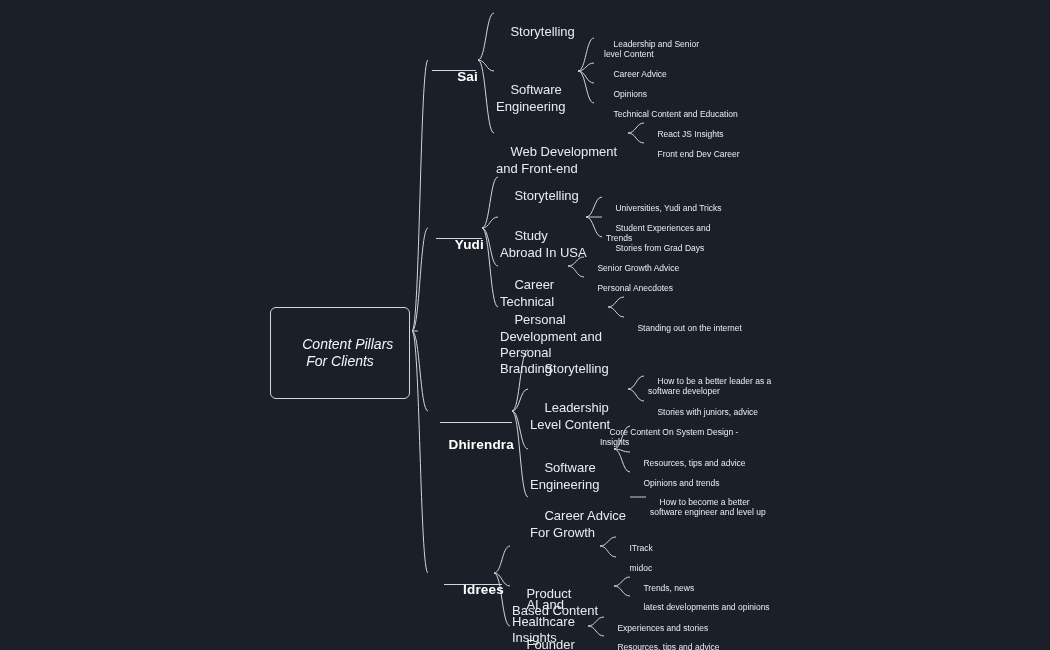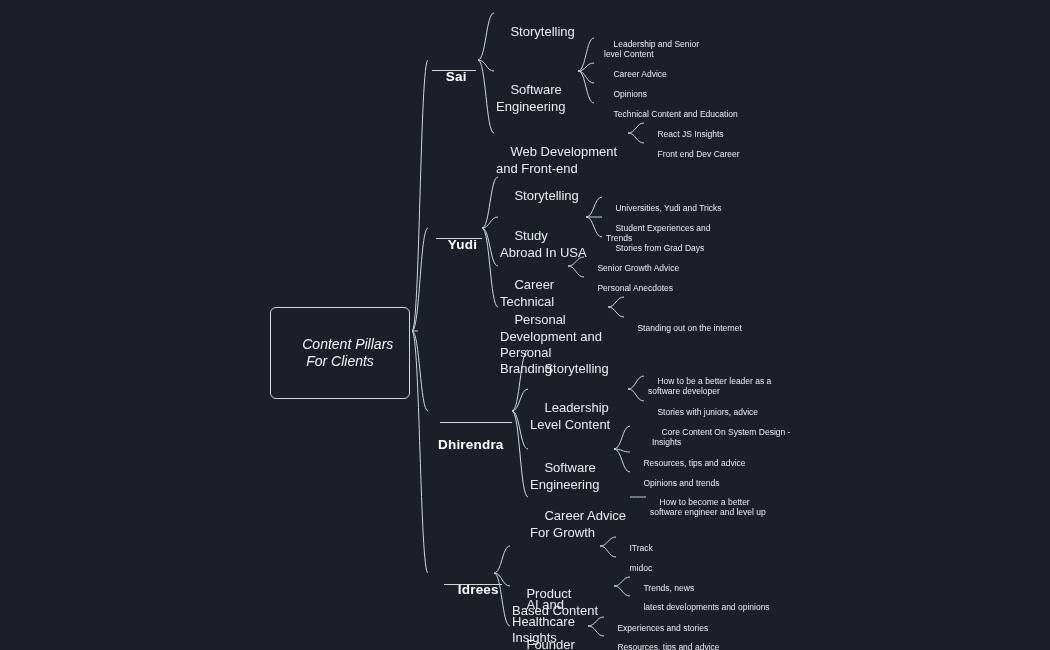--- a/index.html
+++ b/index.html
@@ -43,21 +43,21 @@
     font-size: 14px;
     text-align: center;
     padding: 10px 8px;
     width: 140px;
   }
   
   .lvl1 {
     font-size: 13.5px;
     font-weight: bold;
     color: #ffffff;
-    text-align: left;
+    text-align: right;
     letter-spacing: .2px;
   }
   .lvl1-underline {
     position: absolute;
     height: 1px;
     background: #cfd6de;
   }
   
   .lvl2 {
     font-size: 13px;
@@ -230,21 +230,21 @@
   <div class="node lvl3" style="left:648px; top:365px; width:124px;">
     <span>How to be a better leader as a software developer</span>
   </div>
   <div class="node lvl3" style="left:648px; top:396px; width:124px;">
     <span>Stories with juniors, advice</span>
   </div>
 
   <div class="node lvl2" style="left:530px; top:444px; width:86px;">
     <span>Software Engineering</span>
   </div>
-  <div class="node lvl3" style="left:652px; top:416px; width:140px;">
+  <div class="node lvl3" style="left:600px; top:416px; width:140px;">
     <span>Core Content On System Design - Insights</span>
   </div>
   <div class="node lvl3" style="left:634px; top:447px; width:130px;">
     <span>Resources, tips and advice</span>
   </div>
   <div class="node lvl3" style="left:634px; top:467px; width:130px;">
     <span>Opinions and trends</span>
   </div>
 
   <div class="node lvl2" style="left:530px; top:492px; width:100px;">

